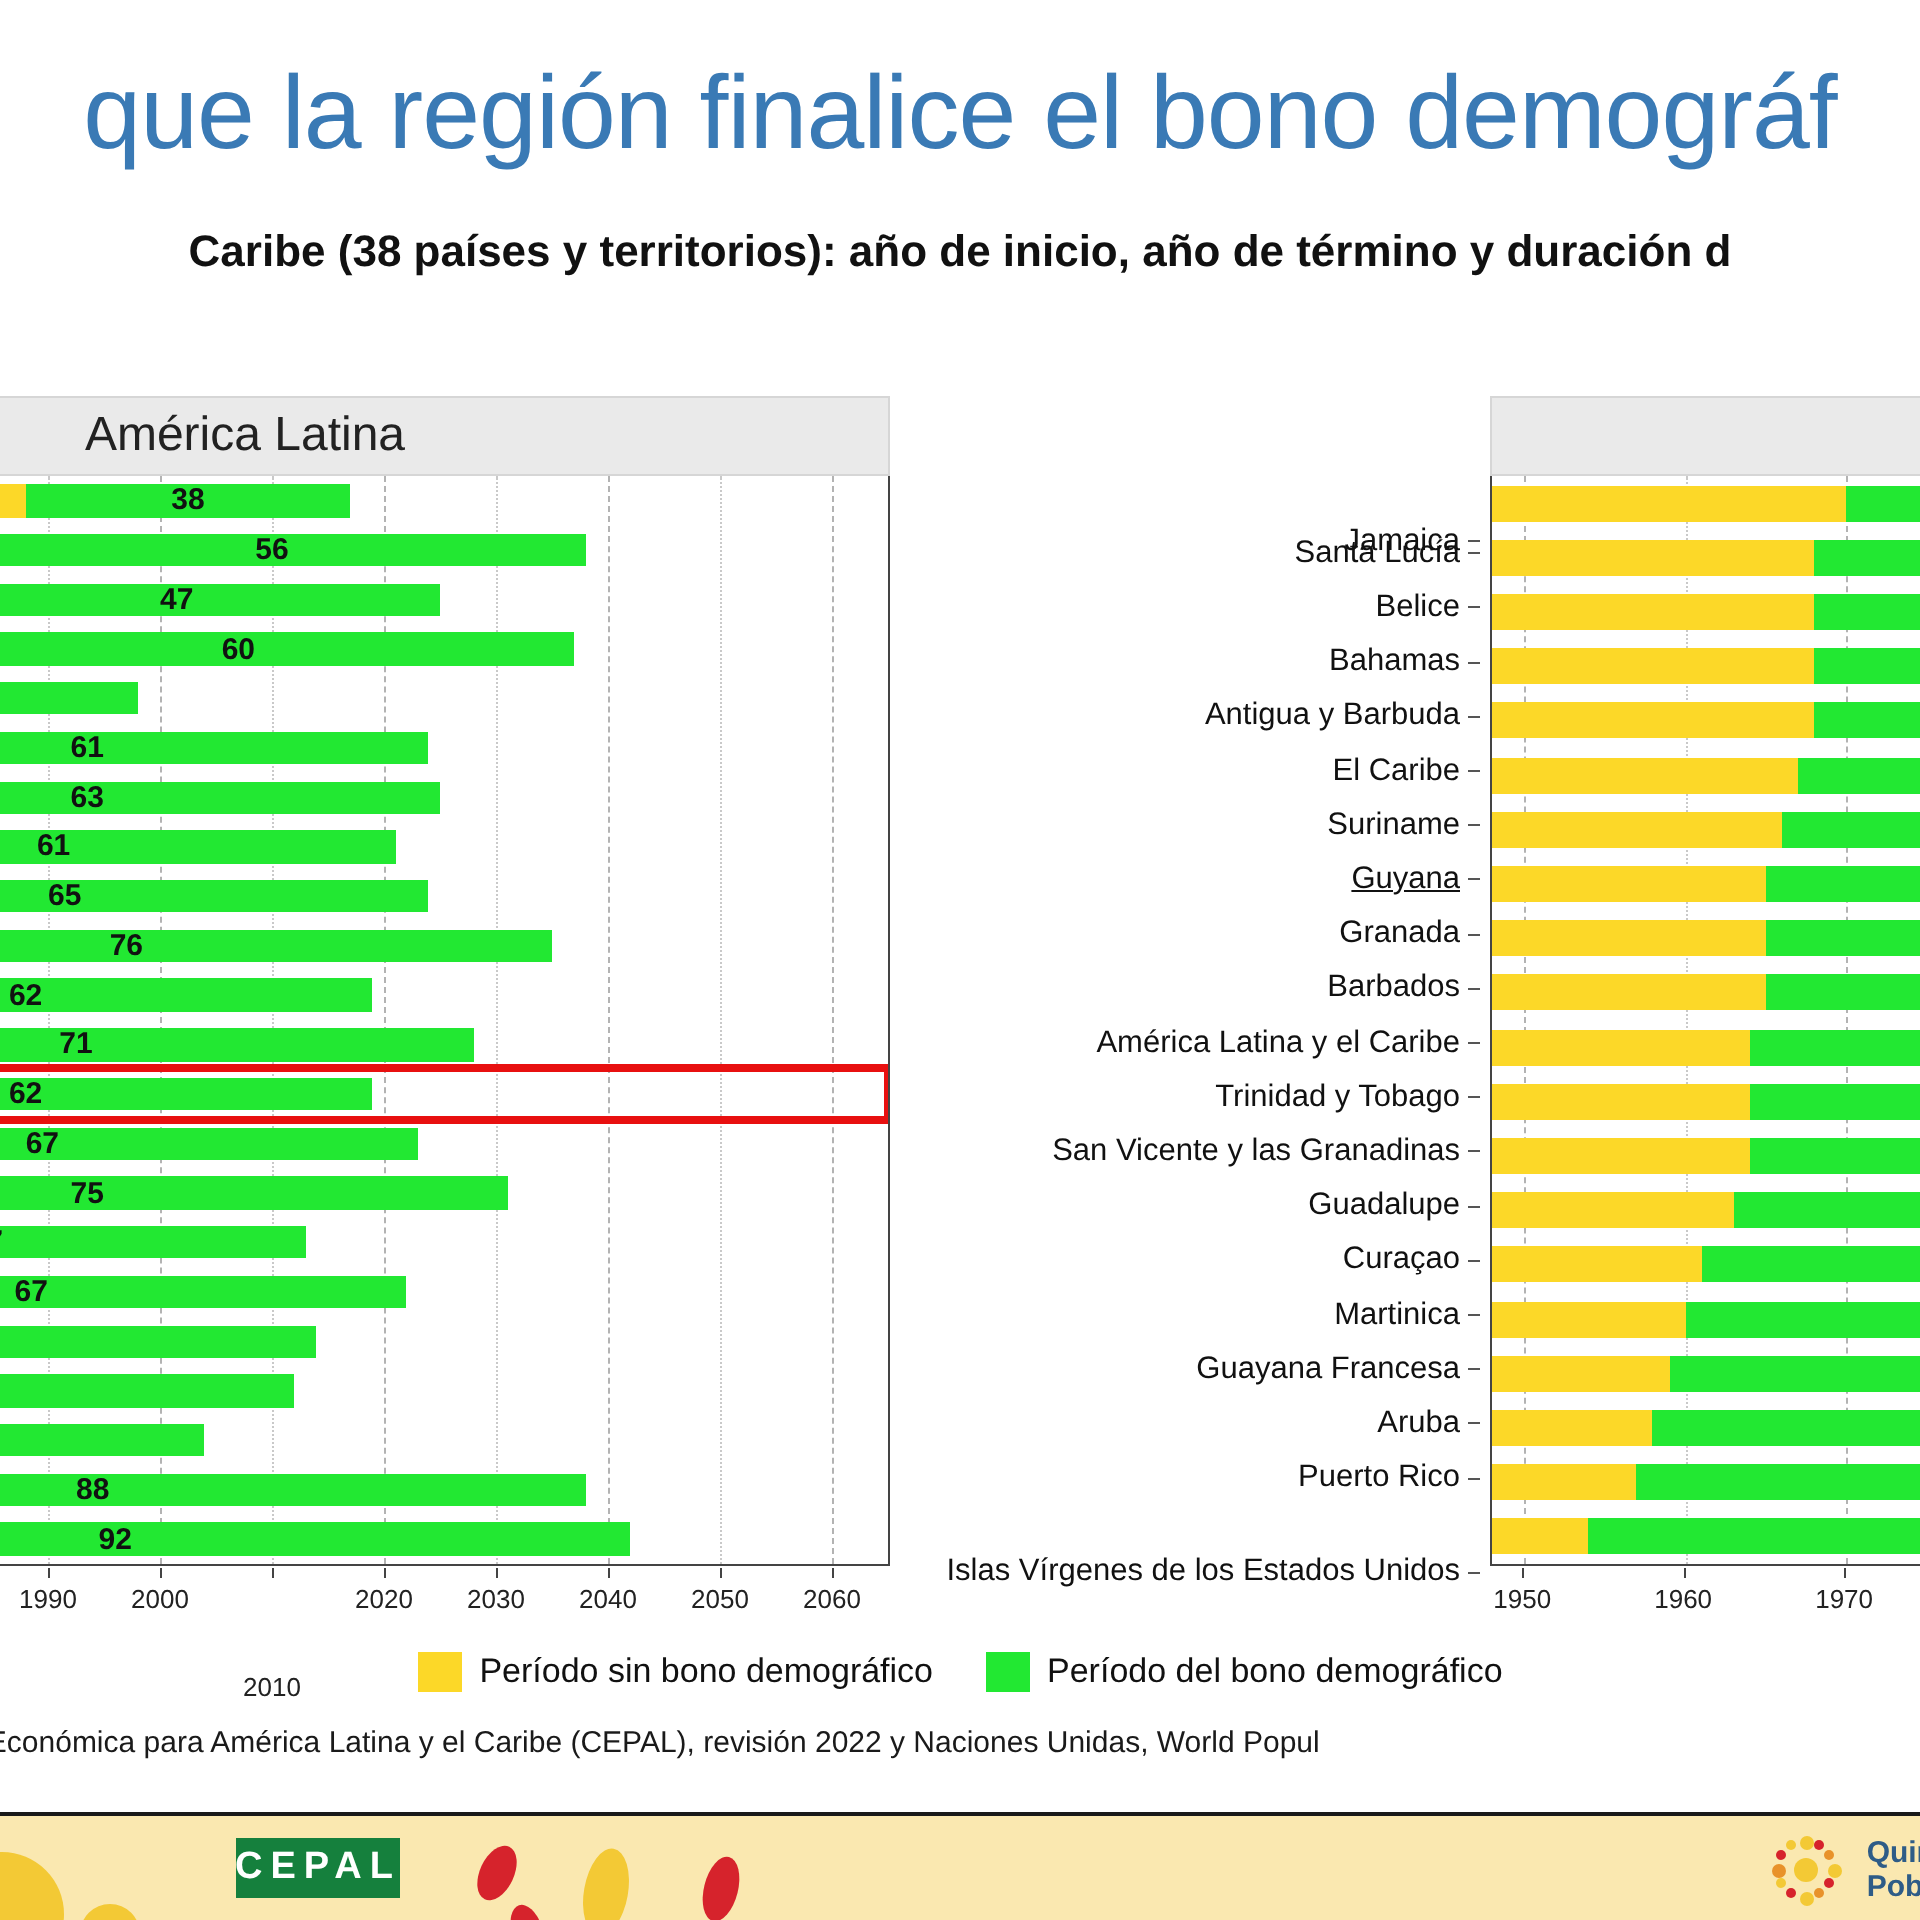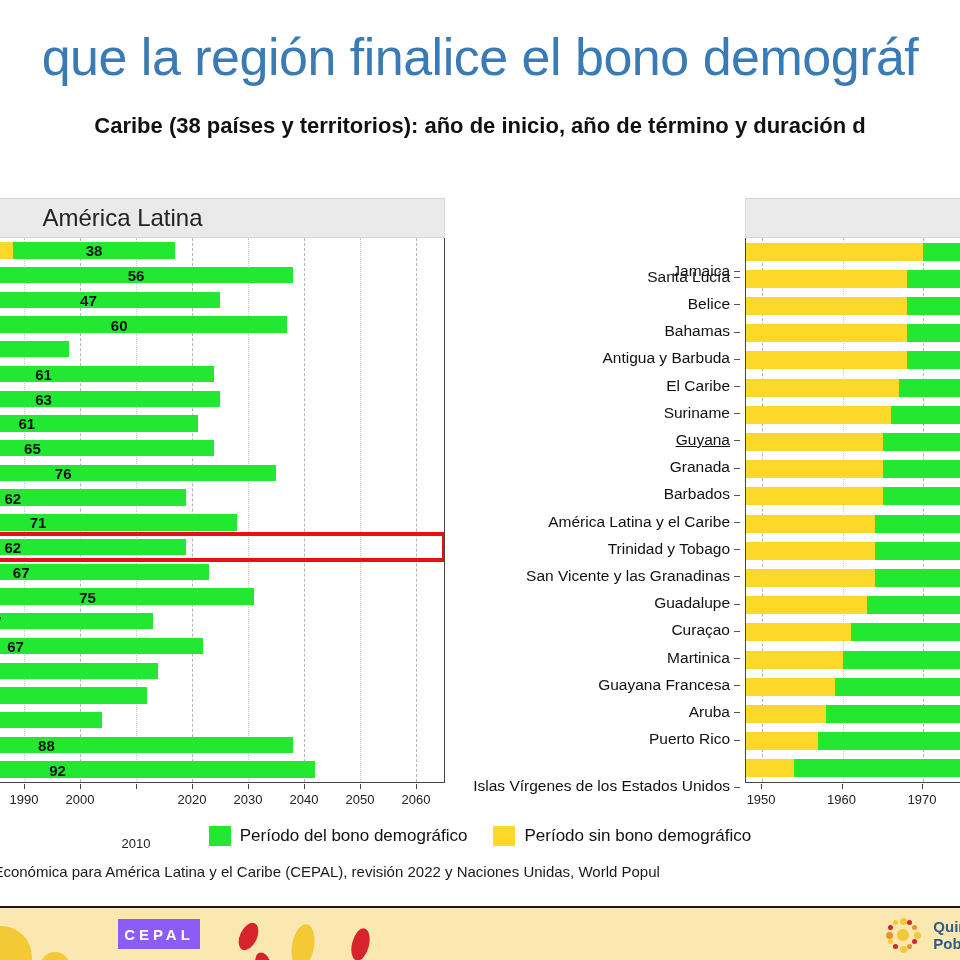--- a/index.html
+++ b/index.html
@@ -101,22 +101,22 @@
   .source .line2{display:block;}
 
   
   .band{
     position:absolute;left:0;top:908px;width:960px;height:52px;
     background:#FAE8B0;overflow:hidden;
   }
   .blob{position:absolute;border-radius:50%;}
   .cepal-logo{
     position:absolute;left:118px;top:11px;width:82px;height:30px;
-    background:#8b5cf6;color:#fff;display:flex;align-items:center;
-    justify-content:center;letter-spacing:4px;font-size:15px;
+    background:#15803d;color:#fff;display:flex;align-items:center;
+    justify-content:center;letter-spacing:4px;font-size:19px;
     font-weight:bold;
   }
   .qr{
     position:absolute;right:-45px;top:8px;display:flex;align-items:center;gap:8px;
   }
   .qr-text{color:#2E5C87;font-weight:bold;font-size:15px;line-height:17px;
     white-space:nowrap;}
   .qr-mark{width:40px;height:38px;position:relative;}
   .dot{position:absolute;border-radius:50%;}
   .topline{position:absolute;left:0;top:906px;width:960px;height:2px;background:#1a1a1a;}
@@ -192,21 +192,21 @@
           <div class="seg green" style="left: 39.2px; width: 347.2px;"></div>
           <div class="val" style="left: 212.8px; transform: translate(-50%, -50%);">62</div>
         </div>
         <div class="highlight-box" style="left: -210px; top: 293.931px; width: 856px; height: 30.32px;"></div>
         <div class="bar-row" style="top: 325.658px; height: 16.32px;">
           <div class="seg green" style="left: 33.6px; width: 375.2px;"></div>
           <div class="val" style="left: 221.2px; transform: translate(-50%, -50%);">67</div>
         </div>
         <div class="bar-row" style="top: 350.385px; height: 16.32px;">
           <div class="seg green" style="left: 33.6px; width: 420px;"></div>
-          <div class="val" style="left: 243.6px; transform: translate(-50%, -50%); margin-left: 44px;">75</div>
+          <div class="val" style="left: 243.6px; transform: translate(-50%, -50%);">75</div>
         </div>
         <div class="bar-row" style="top: 375.113px; height: 16.32px;">
           <div class="seg green" style="left: 33.6px; width: 319.2px;"></div>
           <div class="val" style="left: 193.2px; transform: translate(-50%, -50%);">57</div>
         </div>
         <div class="bar-row" style="top: 399.84px; height: 16.32px;">
           <div class="seg green" style="left: 28px; width: 375.2px;"></div>
           <div class="val" style="left: 215.6px; transform: translate(-50%, -50%);">67</div>
         </div>
         <div class="bar-row" style="top: 424.567px; height: 16.32px;">
@@ -363,26 +363,26 @@
       <div class="tk" style="left: 16.0968px; top: 8px;">1950</div>
       <div class="axis-tick" style="left: 16.0968px; top: 0px;"></div>
       <div class="tk" style="left: 96.5806px; top: 8px;">1960</div>
       <div class="axis-tick" style="left: 96.5806px; top: 0px;"></div>
       <div class="tk" style="left: 177.065px; top: 8px;">1970</div>
       <div class="axis-tick" style="left: 177.065px; top: 0px;"></div>
     </div>
 
   <div class="legend">
     <div class="item">
+      <span class="sw yellow"></span>
+      <span>Período sin bono demográfico</span>
+    </div>
+    <div class="item">
       <span class="sw green"></span>
       <span>Período del bono demográfico</span>
-    </div>
-    <div class="item">
-      <span class="sw yellow"></span>
-      <span>Período sin bono demográfico</span>
     </div>
   </div>
 
   <div class="source">
     <span>ación de la Comisión Económica para América Latina y el Caribe (CEPAL), revisión 2022 y Naciones Unidas, World Popul</span>
     <span class="line2">
       
     </span>
   </div>
 

